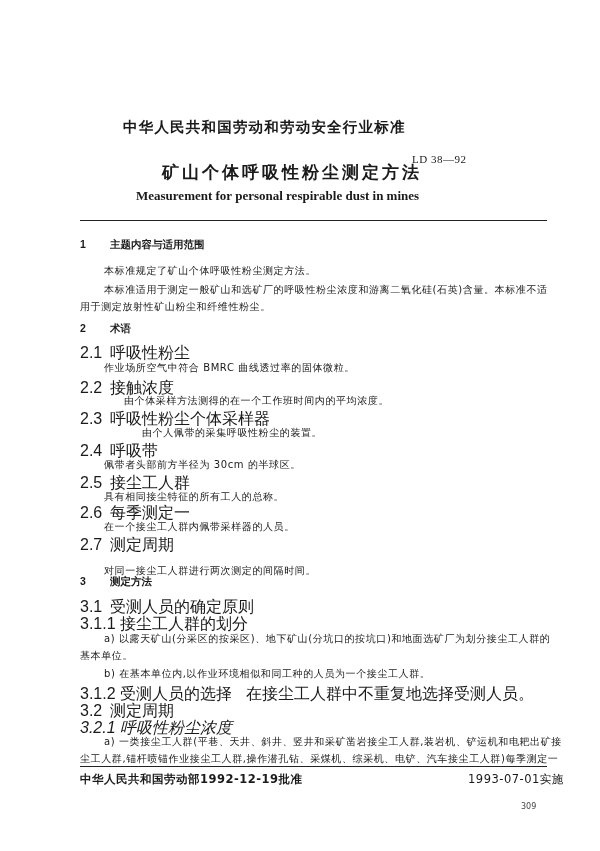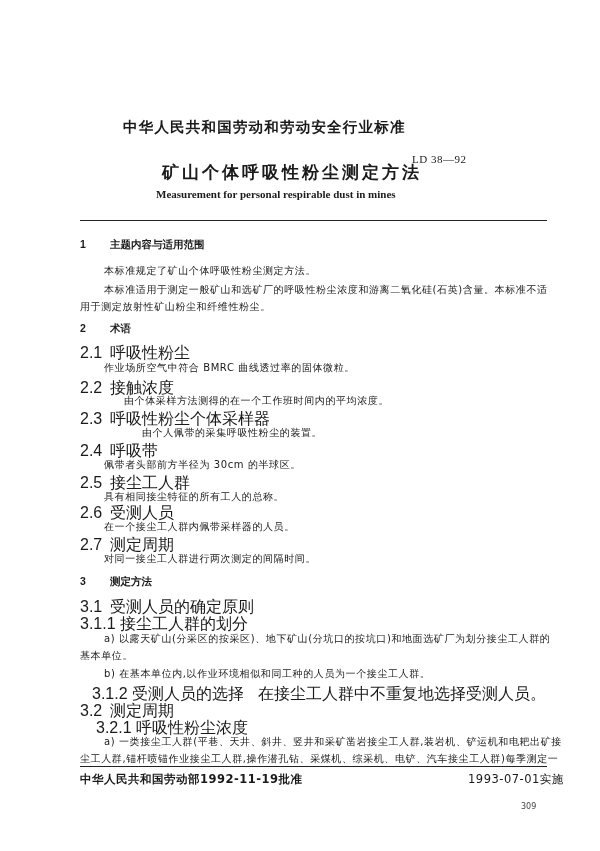--- a/index.html
+++ b/index.html
@@ -4,21 +4,21 @@
 <style>
   html, body { margin:0; padding:0; }
   body {
     width:600px; height:851px; background:#ffffff; position:relative; overflow:hidden;
     font-family:"DejaVu Sans", "Liberation Sans", sans-serif; color:#1a1a1a;
   }
   .abs { position:absolute; white-space:nowrap; }
   .std-org { left:123px; top:118px; font-size:14.5px; font-weight:bold; letter-spacing:1.2px; }
   .std-code { left:412px; top:153px; font-size:11px; font-family:"Liberation Serif", serif; letter-spacing:0.5px; }
   .title-cn { left:162px; top:161px; font-size:17px; font-weight:bold; letter-spacing:3px; }
-  .title-en { left:156px; top:188px; font-size:11px; font-weight:bold; font-family:"Liberation Serif", serif; }
+  .title-en { left:136px; top:188px; font-size:13px; font-weight:bold; font-family:"Liberation Serif", serif; }
   .rule-top { position:absolute; left:80px; top:220px; width:467px; height:0; border-top:1.4px solid #222; }
   .rule-bot { position:absolute; left:80px; top:766px; width:467px; height:0; border-top:1.6px solid #222; }
   .sec { font-size:10.5px; font-weight:bold; }
   .sub { font-size:16px; }
   .num { display:inline-block; min-width:30px; font-family:"Liberation Sans", sans-serif; }
   .para { font-size:10px; letter-spacing:0.6px; }
   .footer-left { left:80px; top:772px; font-size:11.5px; font-weight:bold; letter-spacing:0.5px; }
   .footer-right { left:468px; top:772px; font-size:11.5px; letter-spacing:0.5px; }
   .page-no { left:521px; top:802px; font-size:8px; color:#444; }
 </style>
@@ -51,41 +51,41 @@
 
 <div class="abs sub" style="left:80px;top:409px;"><span class="num">2.3</span><span>呼吸性粉尘个体采样器</span></div>
 <div class="abs para" style="left:104px;top:426px;padding-left:38px;">由个人佩带的采集呼吸性粉尘的装置。</div>
 
 <div class="abs sub" style="left:80px;top:441px;"><span class="num">2.4</span><span>呼吸带</span></div>
 <div class="abs para" style="left:104px;top:458px;">佩带者头部前方半径为 30cm 的半球区。</div>
 
 <div class="abs sub" style="left:80px;top:473px;"><span class="num">2.5</span><span>接尘工人群</span></div>
 <div class="abs para" style="left:104px;top:490px;">具有相同接尘特征的所有工人的总称。</div>
 
-<div class="abs sub" style="left:80px;top:503px;"><span class="num">2.6</span><span>受测人员</span></div>
+<div class="abs sub" style="left:80px;top:503px;"><span class="num">2.6</span><span>每季测定一</span></div>
 <div class="abs para" style="left:104px;top:520px;">在一个接尘工人群内佩带采样器的人员。</div>
 
 <div class="abs sub" style="left:80px;top:535px;"><span class="num">2.7</span><span>测定周期</span></div>
-<div class="abs para" style="left:104px;top:552px;">对同一接尘工人群进行两次测定的间隔时间。</div>
+<div class="abs para" style="left:104px;top:564px;">对同一接尘工人群进行两次测定的间隔时间。</div>
 
 <div class="abs sec" style="left:80px;top:575px;">
   <span class="num">3</span><span>测定方法</span>
 </div>
 
 <div class="abs sub" style="left:80px;top:597px;"><span class="num">3.1</span><span>受测人员的确定原则</span></div>
 
 <div class="abs sub" style="left:80px;top:614px;"><span class="num" style="min-width:40px">3.1.1</span><span>接尘工人群的划分</span></div>
 <div class="abs para" style="left:104px;top:632px;">a) 以露天矿山(分采区的按采区)、地下矿山(分坑口的按坑口)和地面选矿厂为划分接尘工人群的</div>
 <div class="abs para" style="left:80px;top:649px;">基本单位。</div>
 <div class="abs para" style="left:104px;top:667px;">b) 在基本单位内,以作业环境相似和同工种的人员为一个接尘工人群。</div>
 
-<div class="abs sub" style="left:92px;top:684px;"><span class="num" style="min-width:40px">3.1.2</span><span>受测人员的选择</span><span style="display:inline-block;width:14px"></span><span>在接尘工人群中不重复地选择受测人员。</span></div>
+<div class="abs sub" style="left:80px;top:684px;"><span class="num" style="min-width:40px">3.1.2</span><span>受测人员的选择</span><span style="display:inline-block;width:14px"></span><span>在接尘工人群中不重复地选择受测人员。</span></div>
 
 <div class="abs sub" style="left:80px;top:701px;"><span class="num">3.2</span><span>测定周期</span></div>
 
-<div class="abs sub" style="left:96px;top:718px;"><span class="num" style="min-width:40px">3.2.1</span><span>呼吸性粉尘浓度</span></div>
+<div class="abs sub" style="left:80px;top:718px;font-style:italic;"><span class="num" style="min-width:40px">3.2.1</span><span>呼吸性粉尘浓度</span></div>
 <div class="abs para" style="left:104px;top:735px;">a) 一类接尘工人群(平巷、天井、斜井、竖井和采矿凿岩接尘工人群,装岩机、铲运机和电耙出矿接</div>
 <div class="abs para" style="left:80px;top:752px;">尘工人群,锚杆喷锚作业接尘工人群,操作潜孔钻、采煤机、综采机、电铲、汽车接尘工人群)每季测定一</div>
 
 <div class="rule-bot"></div>
-<div class="abs footer-left">中华人民共和国劳动部1992-11-19批准</div>
+<div class="abs footer-left">中华人民共和国劳动部1992-12-19批准</div>
 <div class="abs footer-right">1993-07-01实施</div>
 <div class="abs page-no">309</div>
 
 </body></html>

